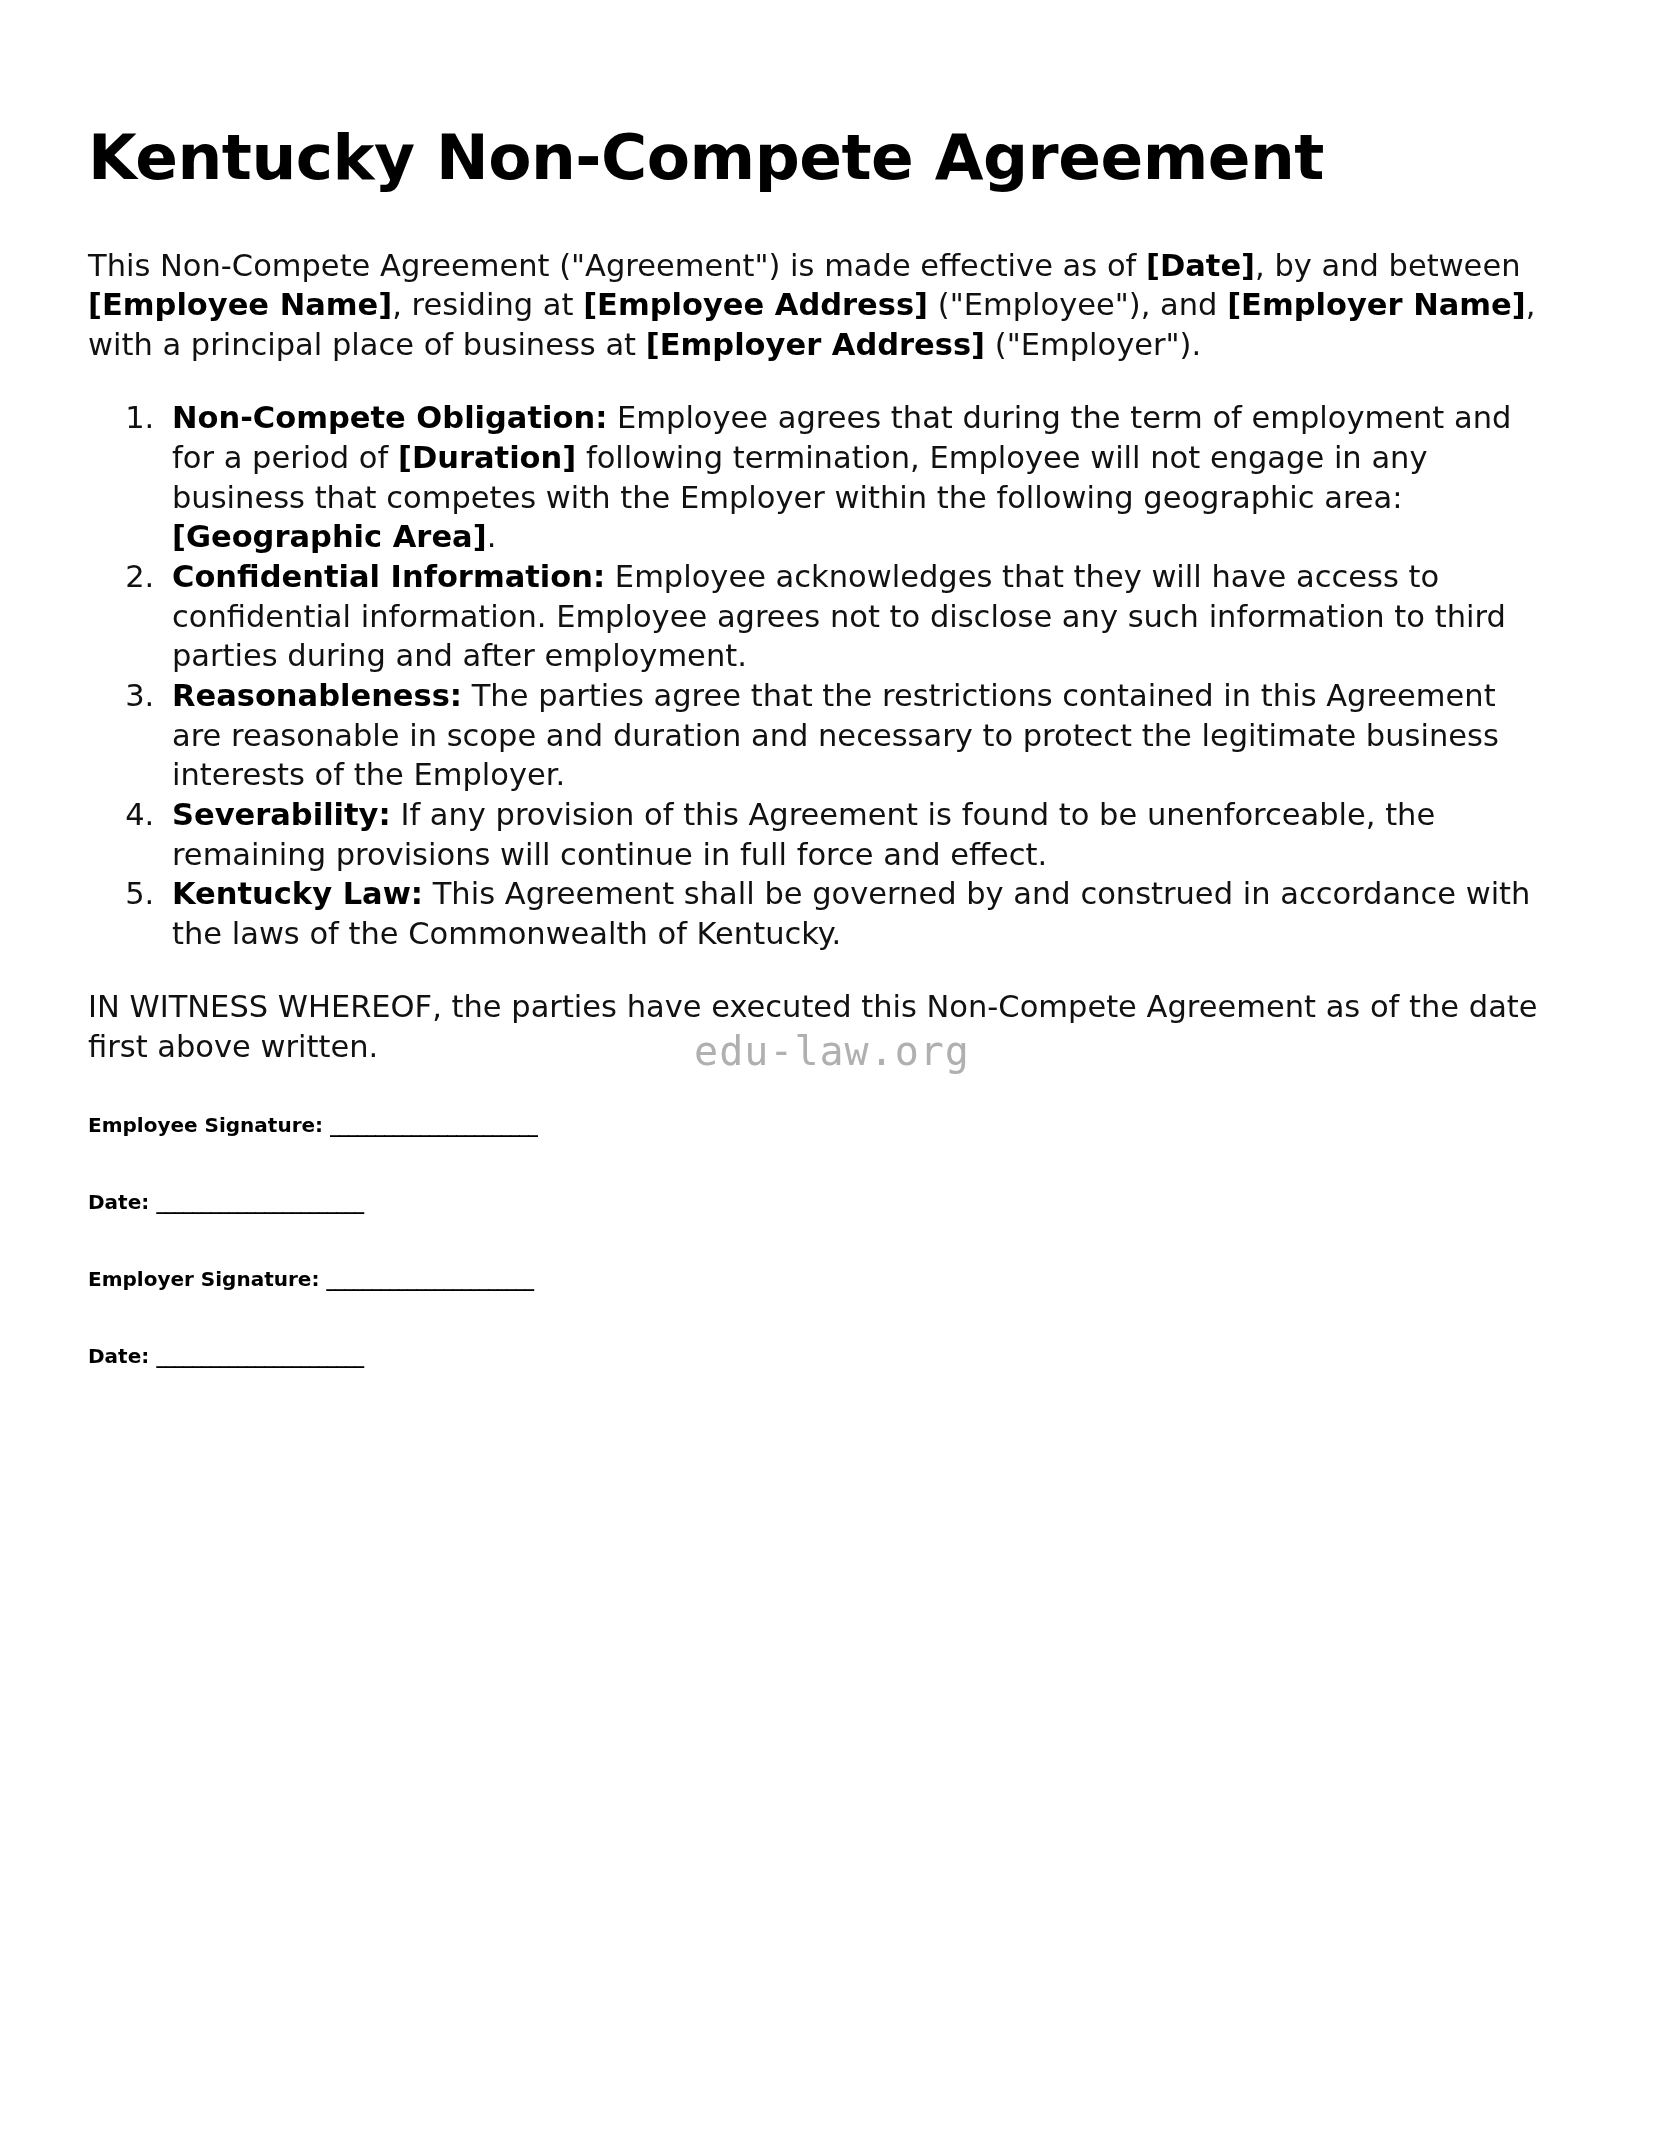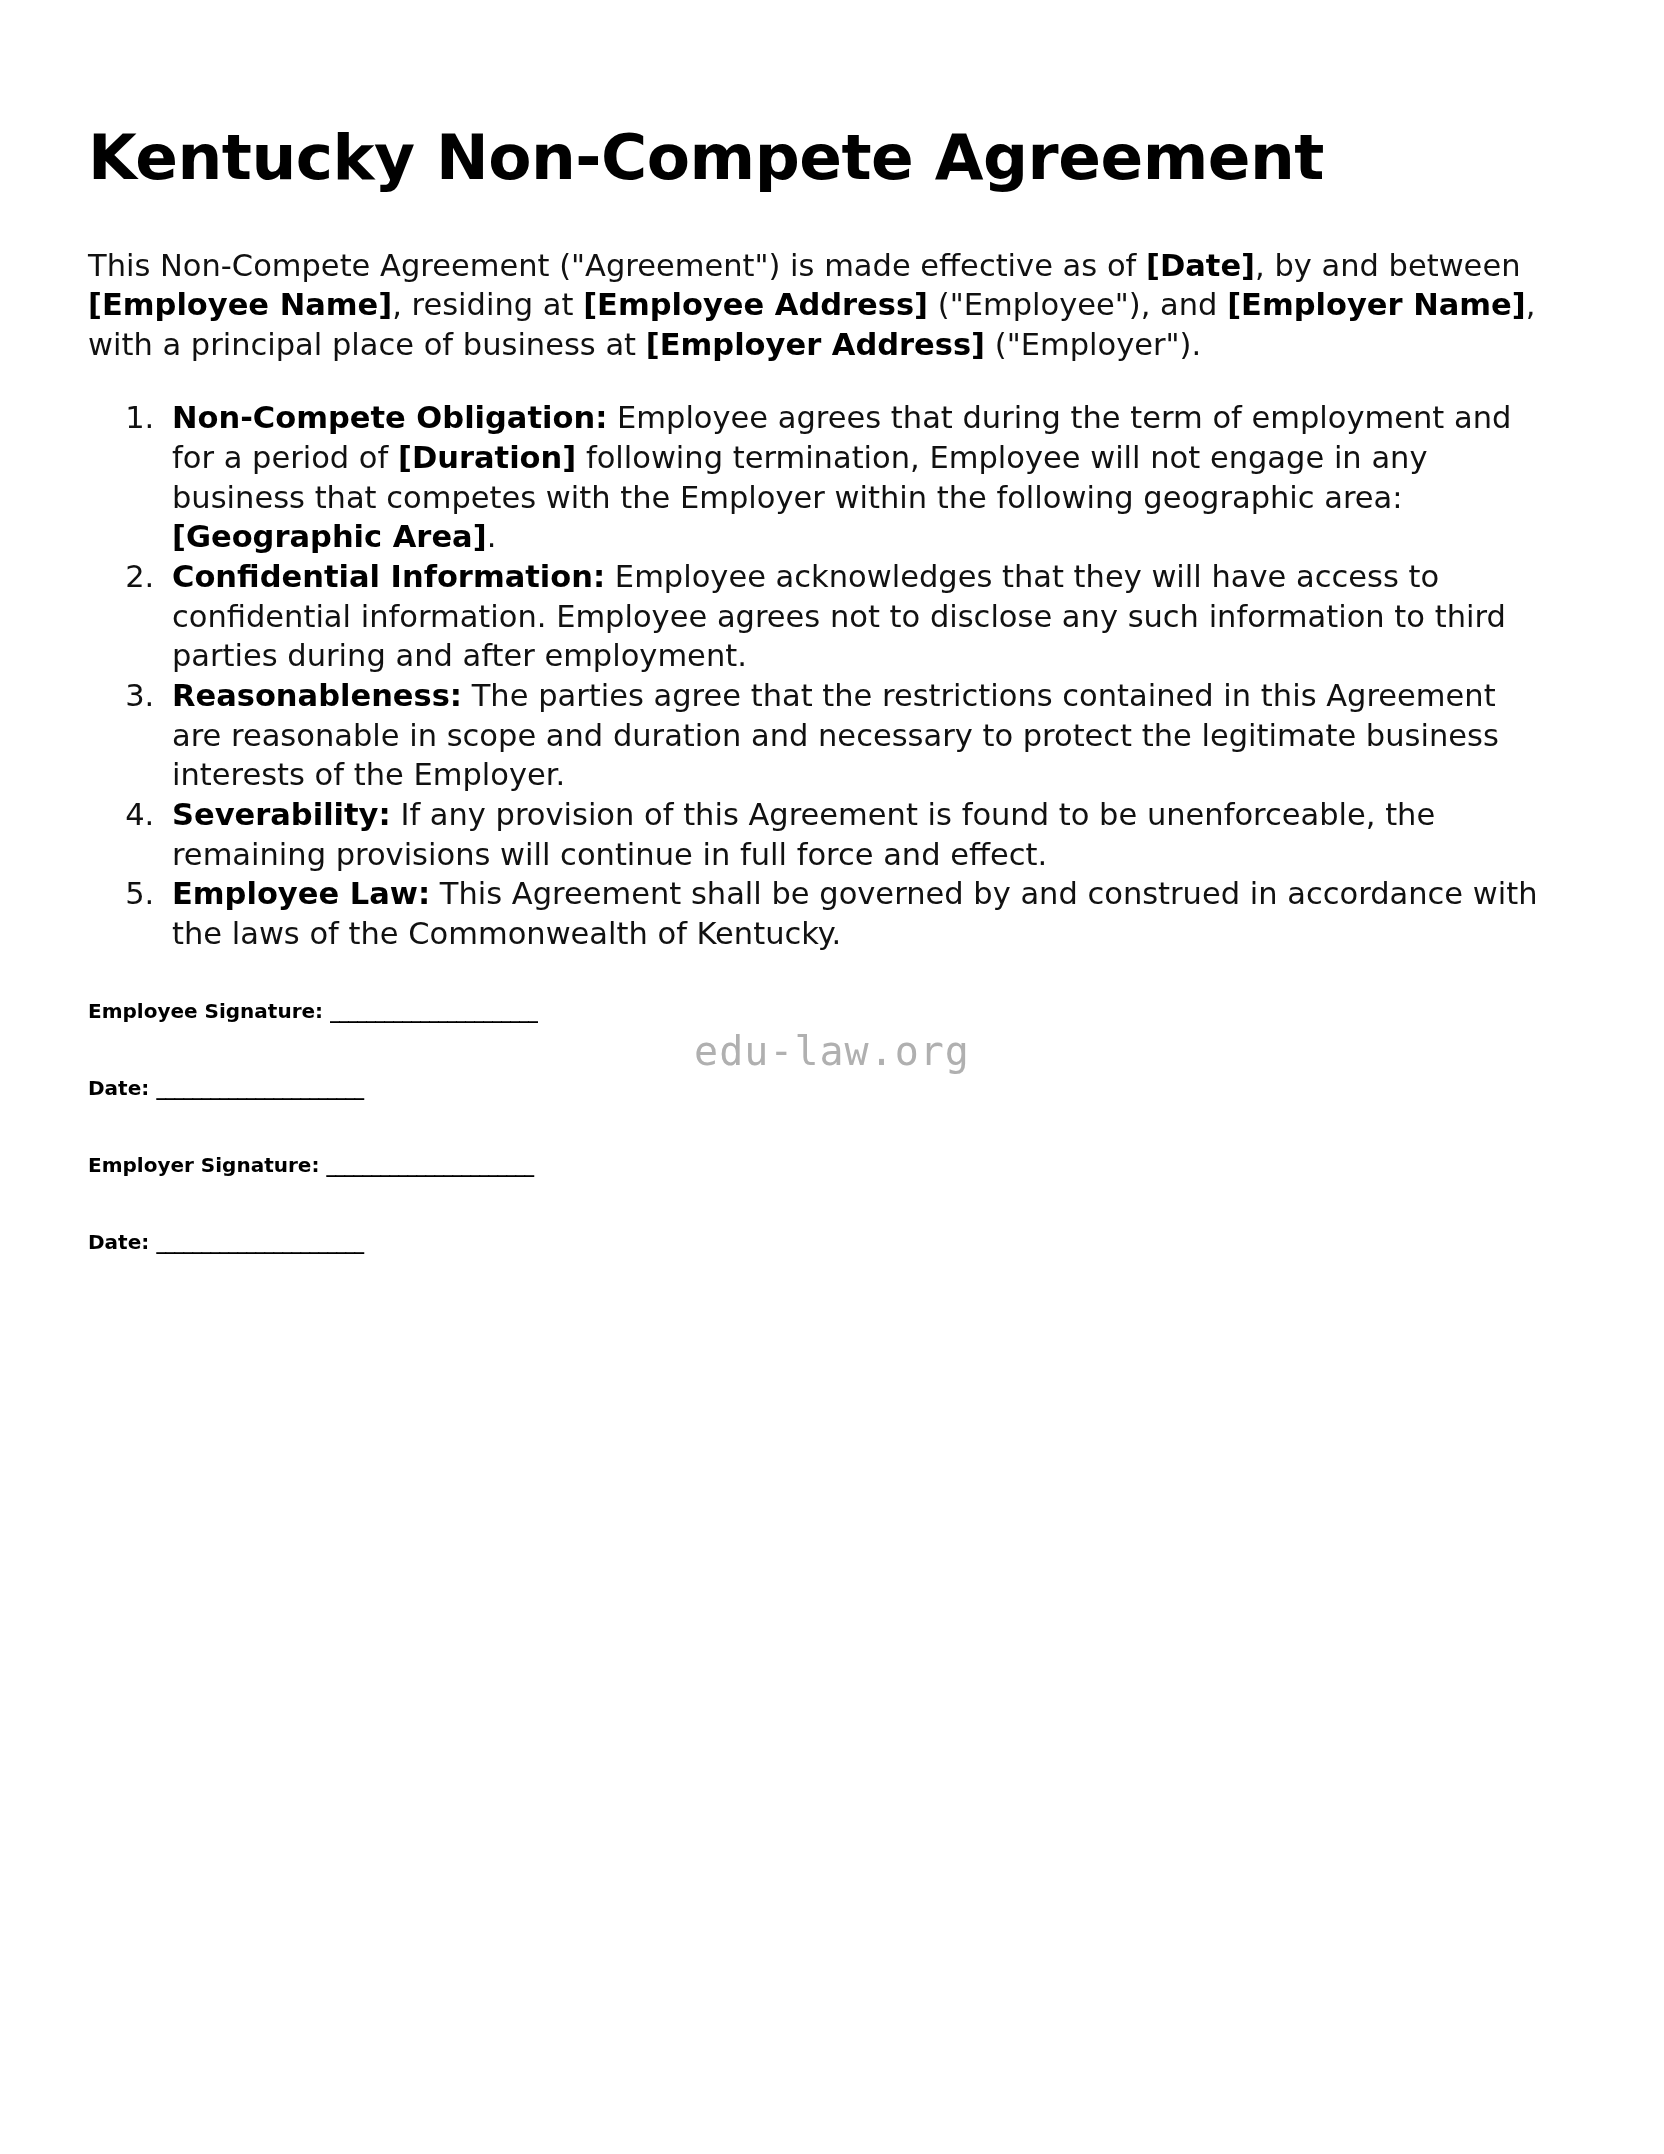--- a/index.html
+++ b/index.html
@@ -103,23 +103,24 @@
     <h1 class="doc-title">Kentucky Non-Compete Agreement</h1>
 
     <p class="para"><span>This Non-Compete Agreement ("Agreement") is made effective as of </span><b>[Date]</b><span>, by and between </span><b>[Employee Name]</b><span>, residing at </span><b>[Employee Address]</b><span> ("Employee"), and </span><b>[Employer Name]</b><span>, with a principal place of business at </span><b>[Employer Address]</b><span> ("Employer").</span></p>
 
 
     <ol class="clauses">
       <li><b>Non-Compete Obligation:</b><span> Employee agrees that during the term of employment and for a period of </span><b>[Duration]</b><span> following termination, Employee will not engage in any business that competes with the Employer within the following geographic area: </span><b>[Geographic Area]</b><span>.</span></li>
       <li><b>Confidential Information:</b><span> Employee acknowledges that they will have access to confidential information. Employee agrees not to disclose any such information to third parties during and after employment.</span></li>
       <li><b>Reasonableness:</b><span> The parties agree that the restrictions contained in this Agreement are reasonable in scope and duration and necessary to protect the legitimate business interests of the Employer.</span></li>
       <li><b>Severability:</b><span> If any provision of this Agreement is found to be unenforceable, the remaining provisions will continue in full force and effect.</span></li>
-      <li><b>Employee Law:</b><span> This Agreement shall be governed by and construed in accordance with the laws of the Commonwealth of Kentucky.</span></li>
+      <li><b>Kentucky Law:</b><span> This Agreement shall be governed by and construed in accordance with the laws of the Commonwealth of Kentucky.</span></li>
     </ol>
 
+    <p class="para witness">IN WITNESS WHEREOF, the parties have executed this Non-Compete Agreement as of the date first above written.</p>
 
     <div class="sig-block">
       <div class="sig-line"><span>Employee Signature:</span> <span class="rule">_______________________</span></div>
       <div class="sig-line"><span>Date:</span> <span class="rule">_______________________</span></div>
       <div class="sig-line"><span>Employer Signature:</span> <span class="rule">_______________________</span></div>
       <div class="sig-line"><span>Date:</span> <span class="rule">_______________________</span></div>
     </div>
 
   </div>
 </div>

